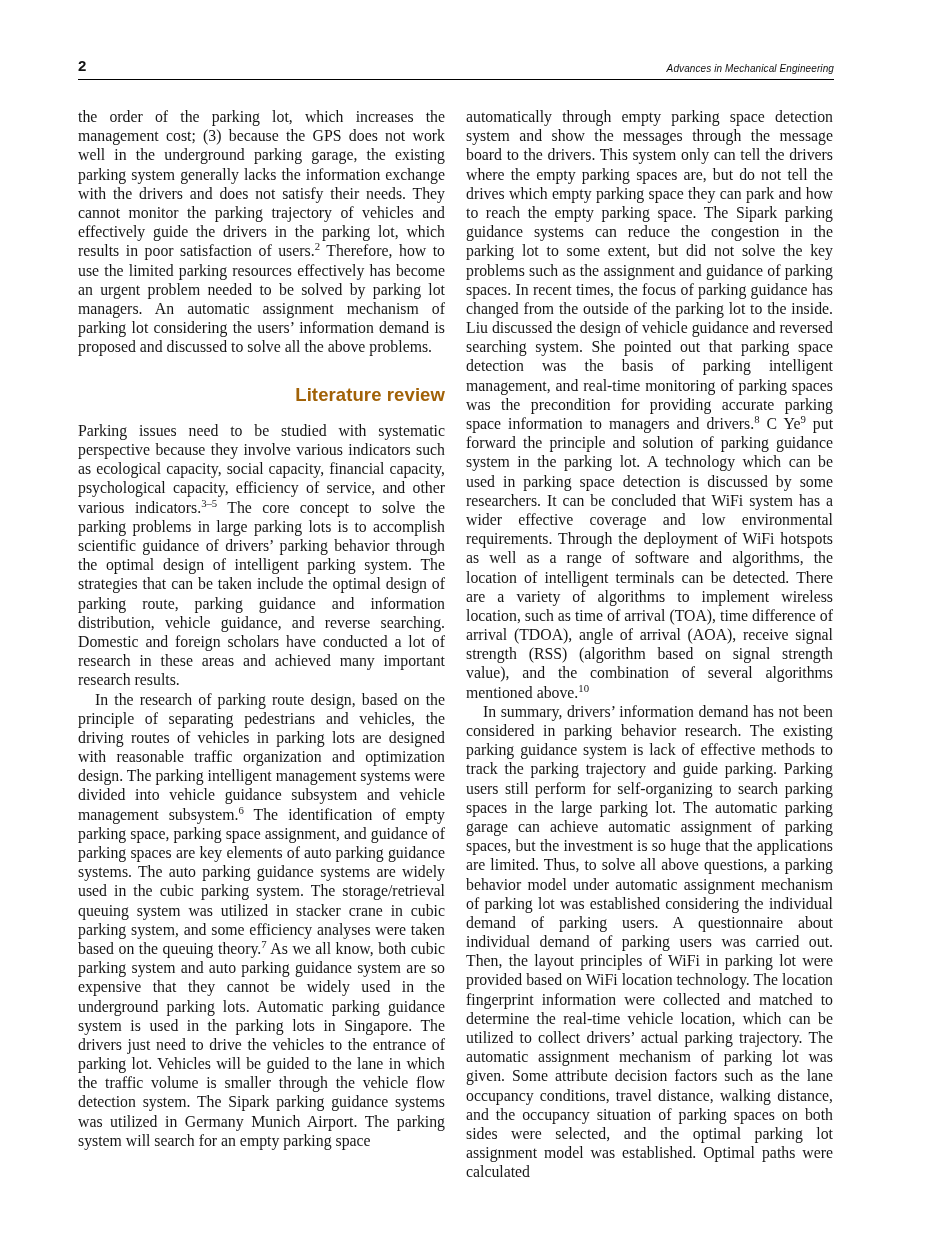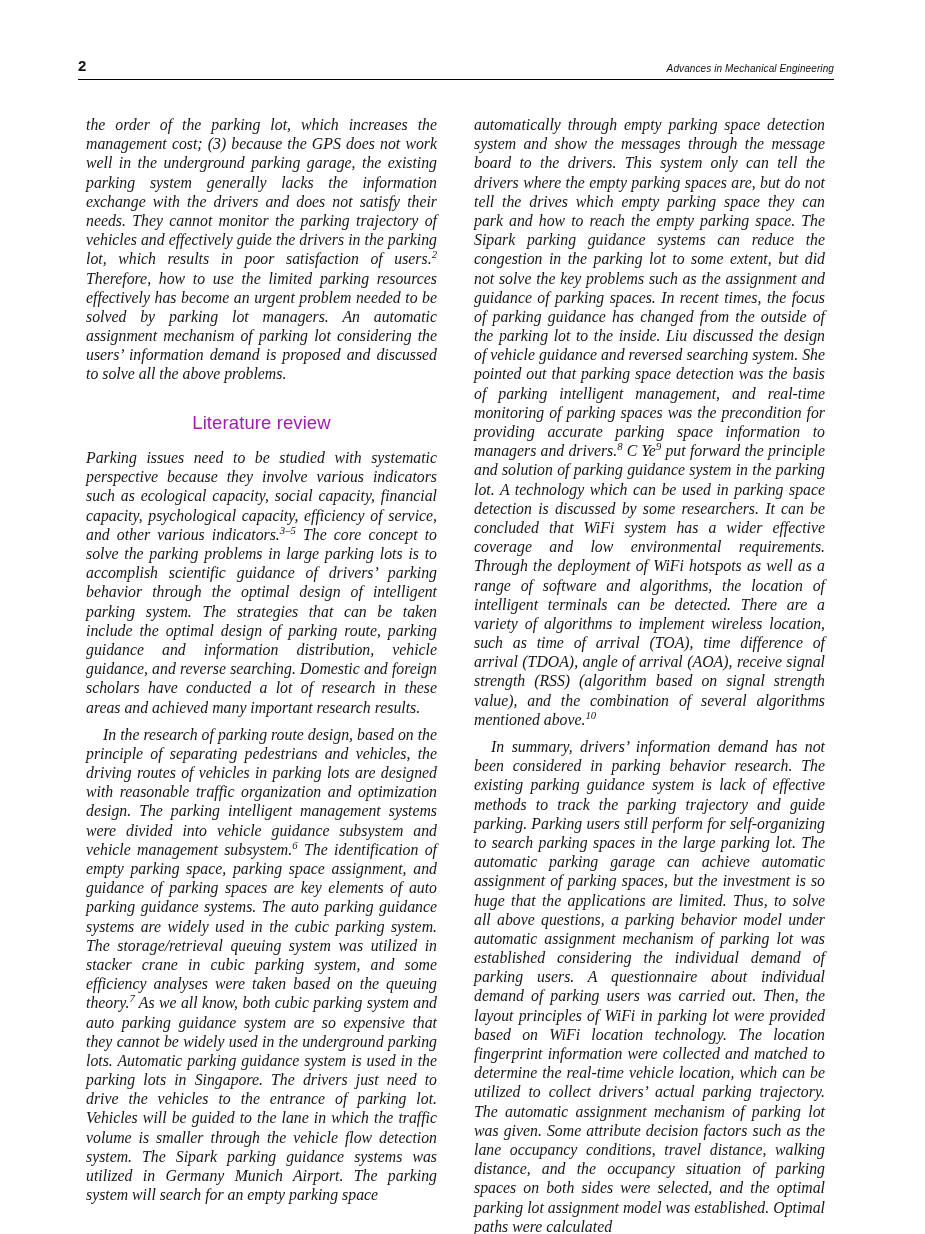--- a/index.html
+++ b/index.html
@@ -50,33 +50,32 @@
     width: 367px;
     font-family: "Liberation Serif", serif;
     font-size: 15.8px;
     line-height: 1.215;
     color: #161616;
     text-align: justify;
     hyphens: auto;
     -webkit-hyphens: auto;
   }
   .col p {
-    margin: 8px;
-    font-style: italic;
+    margin: 0;
   }
   .col p.indent {
     text-indent: 17px;
   }
   .col h2 {
     font-family: "Liberation Sans", sans-serif;
     font-size: 18.5px;
-    font-weight: normal;
-    color: #a21caf;
+    font-weight: bold;
+    color: #a16207;
     margin: 28px 0 14px 0;
-    text-align: center;
+    text-align: right;
     letter-spacing: 0.1px;
   }
   .sup {
     font-size: 0.68em;
     vertical-align: super;
     line-height: 0;
   }
 </style>
 </head>
 <body>

